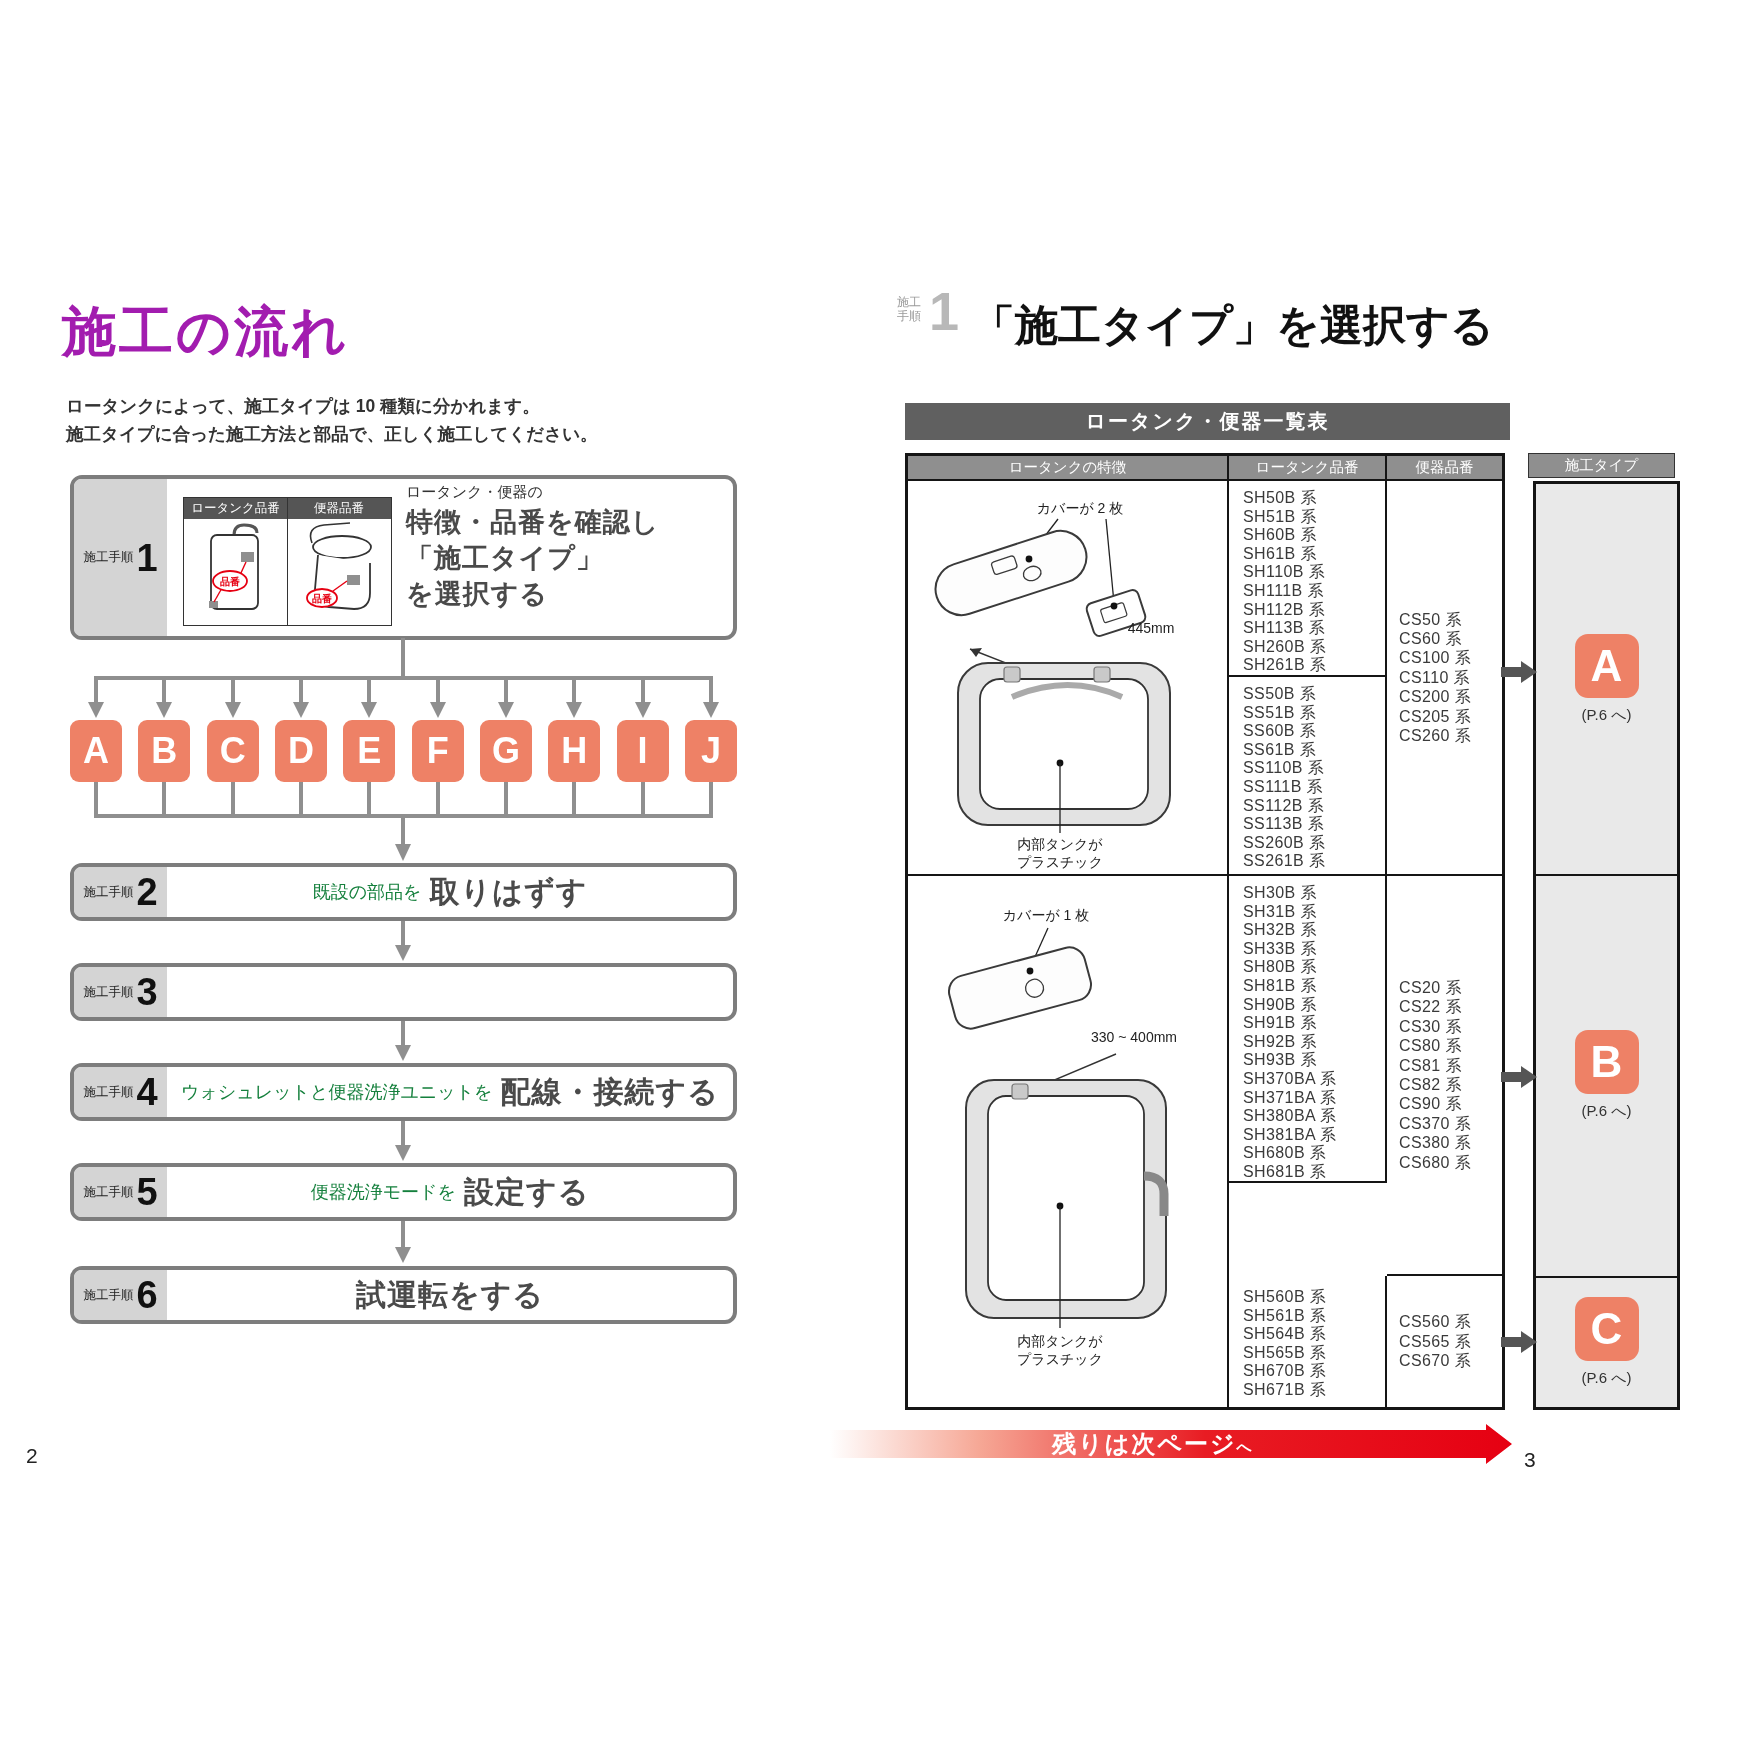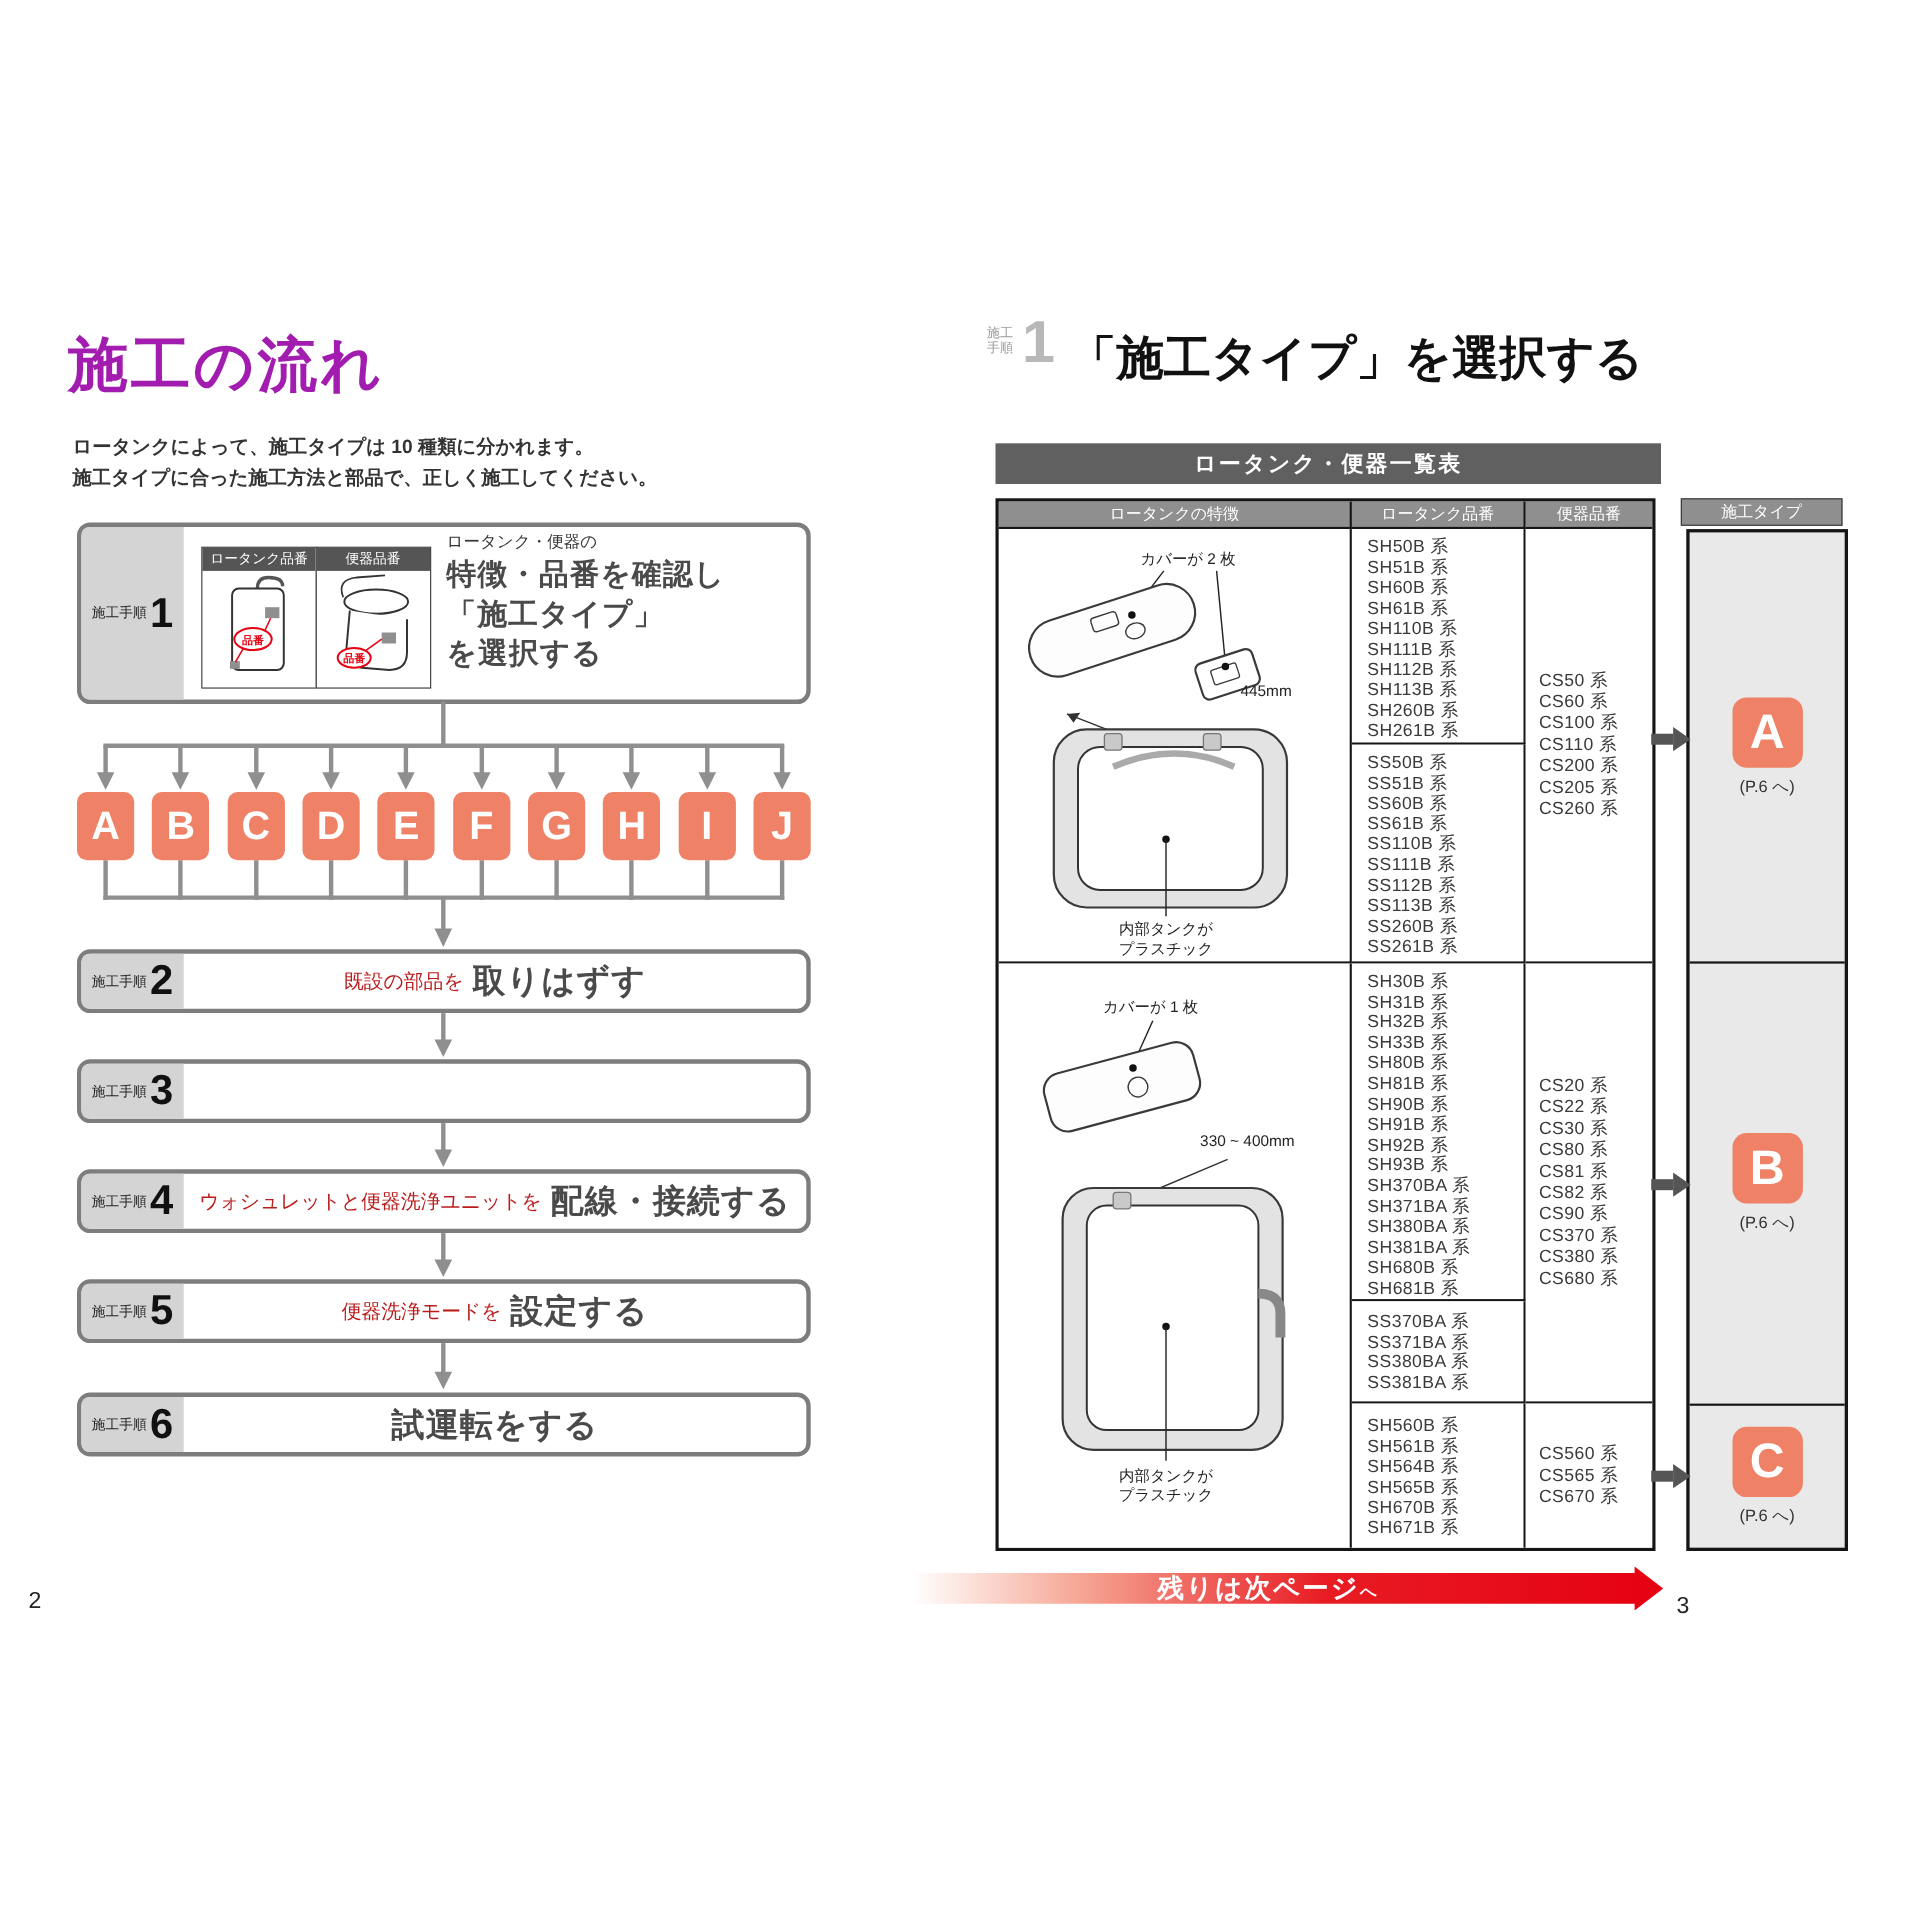--- a/index.html
+++ b/index.html
@@ -14,21 +14,21 @@
   .big-box{left:70px;box-sizing:border-box;width:667px;background:#fff;
            border:4px solid #7d7d7d;border-radius:12px;}
   .box1{top:475px;height:165px;}
   .stepbox{height:58px;}
   .graycell{position:absolute;left:0;top:0;bottom:0;width:93px;background:#d4d4d4;
             border-radius:7px 0 0 7px;display:flex;align-items:center;justify-content:center;gap:3px;}
   .graycell .sl{font-size:12.5px;color:#222;}
   .graycell .sn{font-size:38px;font-weight:bold;color:#111;line-height:1;}
   .step-content{position:absolute;left:93px;right:0;top:0;bottom:0;display:flex;
                 align-items:center;justify-content:center;gap:8px;}
-  .step-prefix{font-size:18px;color:#b91c1c;}
+  .step-prefix{font-size:18px;color:#15803d;}
   .step-action{font-size:30px;font-weight:bold;color:#4a4a4a;letter-spacing:1px;}
 
   
   .panels{position:absolute;left:109px;top:18px;display:flex;}
   .panel{width:103px;border:1.5px solid #333;margin-right:-1.5px;background:#fff;}
   .panel-h{height:21px;background:#555;color:#fff;font-size:12.5px;display:flex;
            align-items:center;justify-content:center;}
   .panel-b{height:106px;}
   .desc{position:absolute;left:332px;top:4px;}
   .desc-top{font-size:15px;color:#333;margin-bottom:2px;}
@@ -359,26 +359,20 @@
         <div class="model-item">SH91B 系</div>
         <div class="model-item">SH92B 系</div>
         <div class="model-item">SH93B 系</div>
         <div class="model-item">SH370BA 系</div>
         <div class="model-item">SH371BA 系</div>
         <div class="model-item">SH380BA 系</div>
         <div class="model-item">SH381BA 系</div>
         <div class="model-item">SH680B 系</div>
         <div class="model-item">SH681B 系</div>
       </div>
-    <div class="cell br bb models" style="grid-row:5;grid-column:2;padding-top:10px;">
-        <div class="model-item">SS370BA 系</div>
-        <div class="model-item">SS371BA 系</div>
-        <div class="model-item">SS380BA 系</div>
-        <div class="model-item">SS381BA 系</div>
-      </div>
     <div class="cell br models" style="grid-row:6;grid-column:2;padding-top:12px;">
         <div class="model-item">SH560B 系</div>
         <div class="model-item">SH561B 系</div>
         <div class="model-item">SH564B 系</div>
         <div class="model-item">SH565B 系</div>
         <div class="model-item">SH670B 系</div>
         <div class="model-item">SH671B 系</div>
       </div>
 
     <div class="cell bb toiletcell" style="grid-row:2/4;grid-column:3;">

